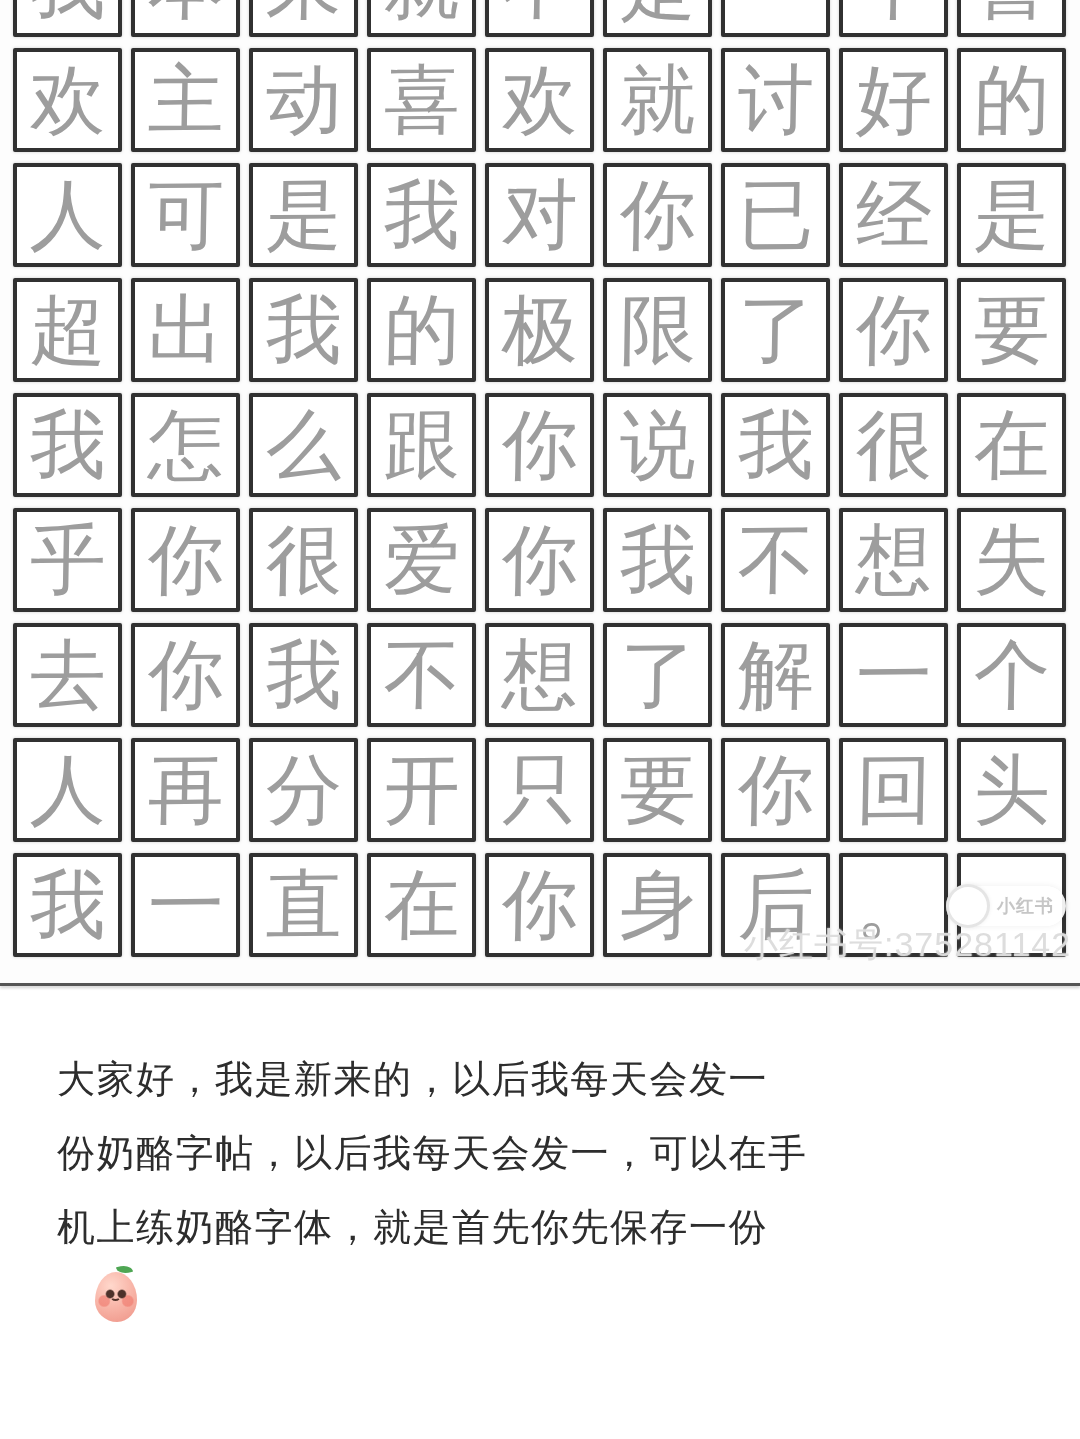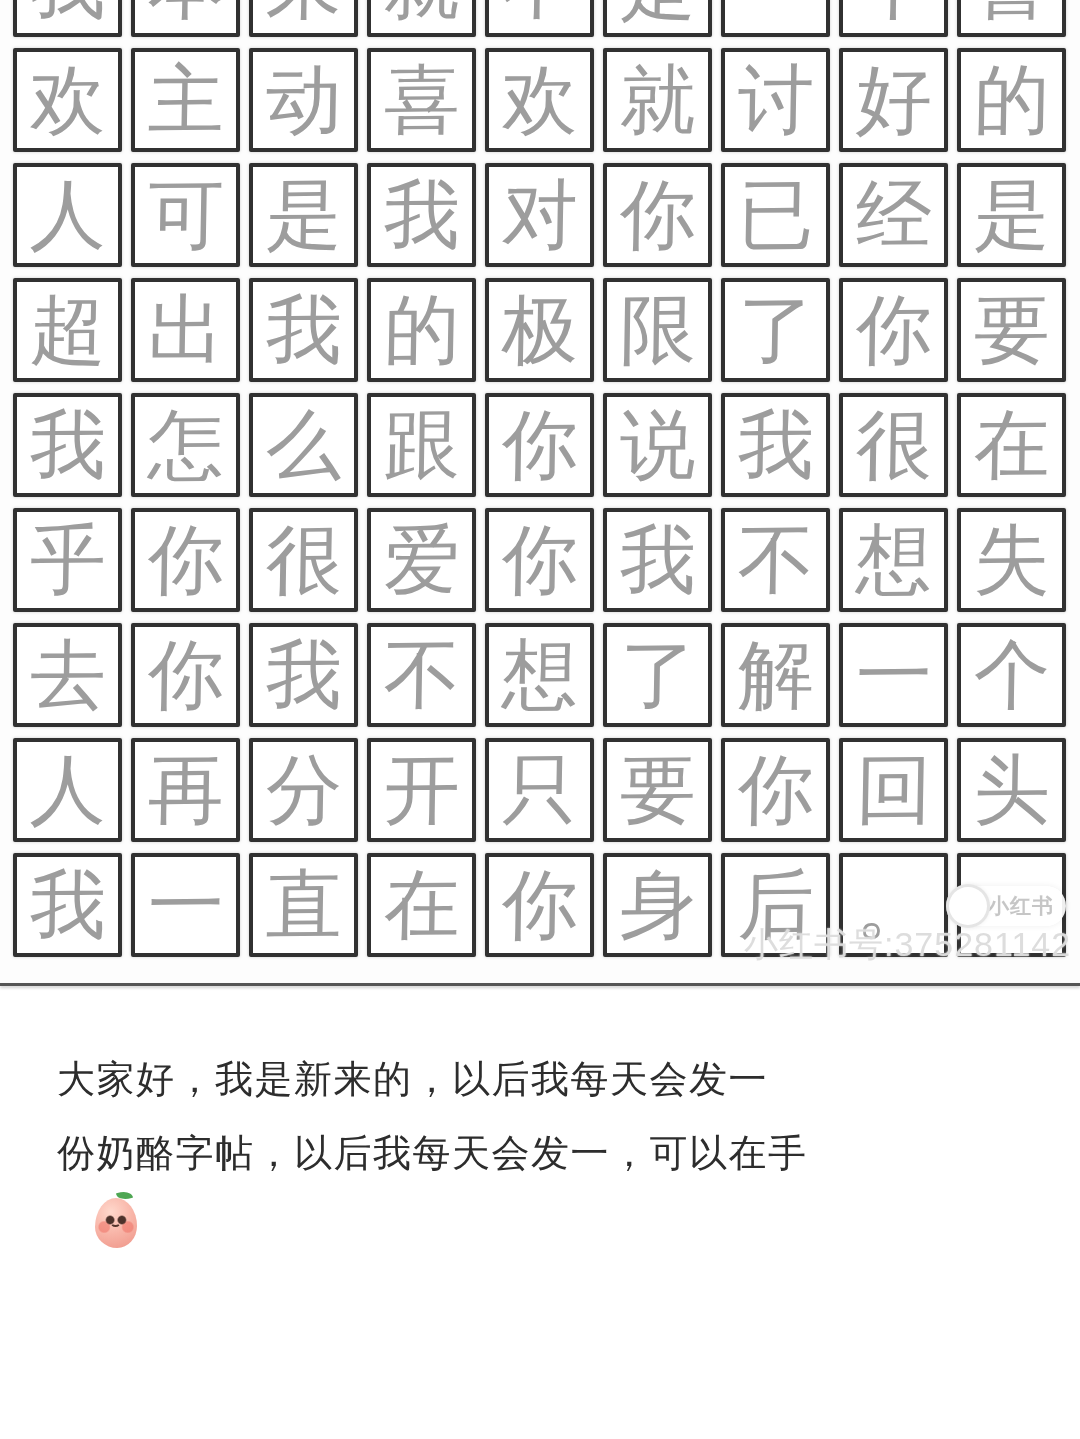--- a/index.html
+++ b/index.html
@@ -44,21 +44,21 @@
     box-shadow:0 0 6px rgba(0,0,0,0.07);
     display:flex; align-items:center; justify-content:flex-end;
     padding-right:12px; box-sizing:border-box;
   }
   .xhs-badge-dot {
     position:absolute; left:-4px; top:-2px; width:44px; height:44px;
     border-radius:50%; background:#ffffff;
     box-shadow:inset 0 0 0 3px rgba(208,208,208,0.55), 0 0 4px rgba(0,0,0,0.06);
   }
   .xhs-badge-text {
-    font-size:21px; font-weight:bold; letter-spacing:1px;
+    font-size:18px; font-weight:bold; letter-spacing:1px;
     color:rgba(195,195,195,0.95);
     white-space:nowrap;
   }
   .photo-watermark {
     position:absolute; left:744px; top:922px;
     font-size:34px; letter-spacing:1px; white-space:nowrap;
     color:rgba(219,219,219,0.95);
     text-shadow:0 0 2px rgba(255,255,255,0.9);
     text-align:center;
   }
@@ -363,16 +363,17 @@
     </div>
 
     <div class="photo-watermark">小红书号:375281142</div>
   </div>
 
   <div class="divider"></div>
 
   <div class="caption">
     <div class="caption-line">大家好，我是新来的，以后我每天会发一</div>
     <div class="caption-line">份奶酪字帖，以后我每天会发一，可以在手</div>
+    <div class="caption-line">机上练奶酪字体，就是首先你先保存一份</div>
     <div class="caption-line"><span class="peach-emoji"></span></div>
   </div>
 
 </div>
 
 </body></html>

